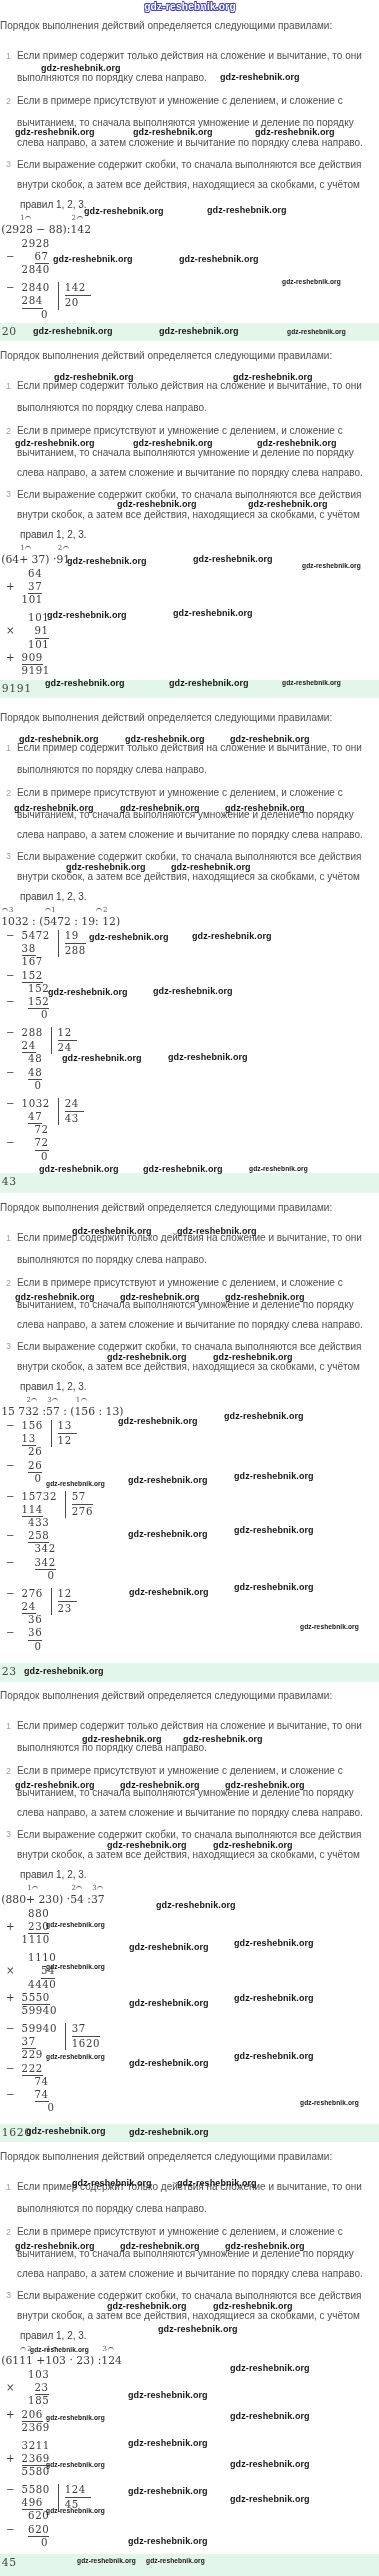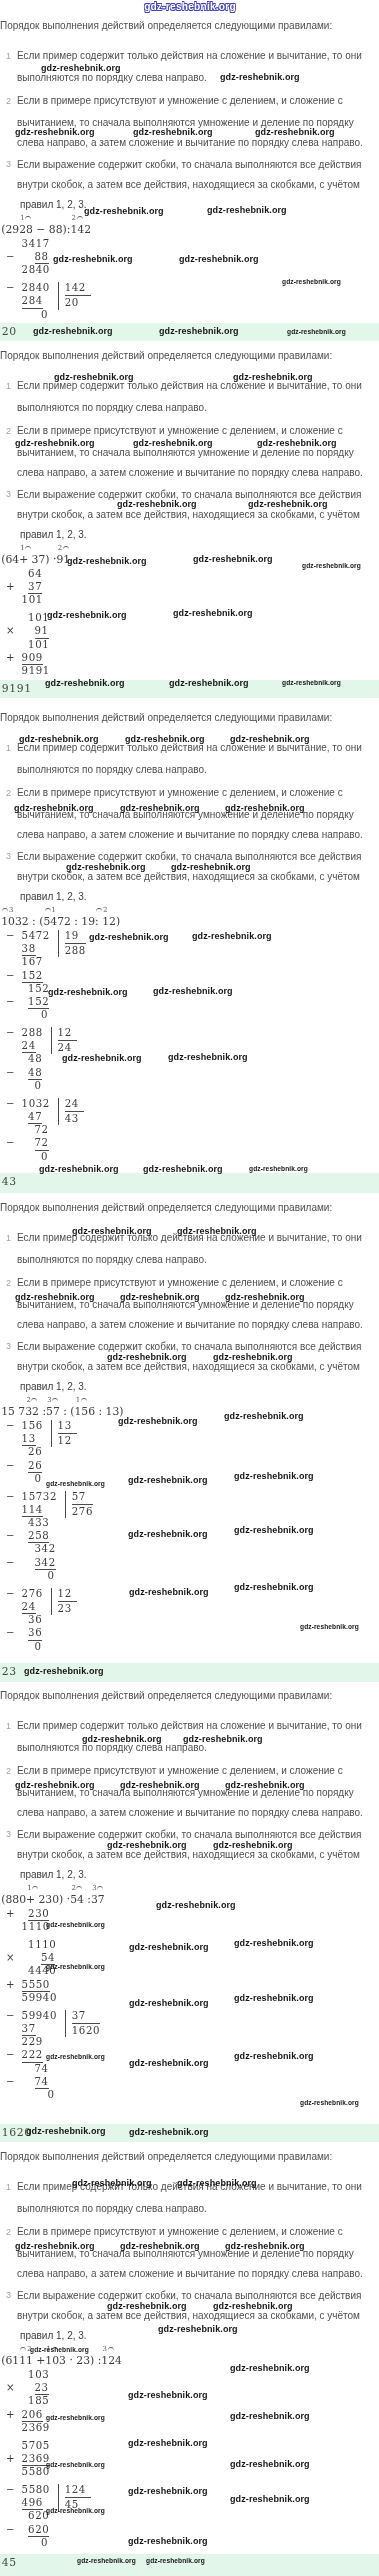--- a/index.html
+++ b/index.html
@@ -80,26 +80,26 @@
     <div class="rline h38">
             <span class="rtext pravil" style="padding-left:20px;">правил 1, 2, 3.</span>
           </div>
   </div>
 <div class="math">
           <div class="expr"><span class="seg">(29</span><span class="seg">28 − 88): <span class="mark">1<span class="arc"></span></span></span><span class="seg">142<span class="mark">2<span class="arc"></span></span></span></div>
           <div class="ablock">
             <div class="mrow">
               <span class="sign"></span>
               <span class="sp" style="width: 0ch;"></span>
-              <span class="num">3417</span>
+              <span class="num">2928</span>
             </div>
             <div class="mrow">
               <span class="sign">−</span>
               <span class="sp" style="width: 2ch;"></span>
-              <span class="num u">88</span>
+              <span class="num u">67</span>
             </div>
             <div class="mrow">
               <span class="sign"></span>
               <span class="sp" style="width: 0ch;"></span>
               <span class="num">2840</span>
             </div>
           </div>
           <div class="ablock dblock">
             <div class="dleft">
               <div class="mrow">
@@ -602,20 +602,25 @@
     <div class="rline h34">
             <span class="rtext">внутри скобок, а затем все действия, находящиеся за скобками, с учётом</span>
           </div>
     <div class="rline h38">
             <span class="rtext pravil" style="padding-left:20px;">правил 1, 2, 3.</span>
           </div>
   </div>
 <div class="math">
           <div class="expr"><span class="seg">(880 </span><span class="seg">+ 230) · <span class="mark">1<span class="arc"></span></span></span><span class="seg">54 : <span class="mark">2<span class="arc"></span></span></span><span class="seg">37<span class="mark">3<span class="arc"></span></span></span></div>
           <div class="ablock">
+            <div class="mrow">
+              <span class="sign"></span>
+              <span class="sp" style="width: 1ch;"></span>
+              <span class="num">880</span>
+            </div>
             <div class="mrow">
               <span class="sign">+</span>
               <span class="sp" style="width: 1ch;"></span>
               <span class="num u">230</span>
             </div>
             <div class="mrow">
               <span class="sign"></span>
               <span class="sp" style="width: 0ch;"></span>
               <span class="num">1110</span>
             </div>
@@ -774,21 +779,21 @@
             <div class="mrow">
               <span class="sign"></span>
               <span class="sp" style="width: 0ch;"></span>
               <span class="num">2369</span>
             </div>
           </div>
           <div class="ablock">
             <div class="mrow">
               <span class="sign"></span>
               <span class="sp" style="width: 0ch;"></span>
-              <span class="num">5705</span>
+              <span class="num">3211</span>
             </div>
             <div class="mrow">
               <span class="sign">+</span>
               <span class="sp" style="width: 0ch;"></span>
               <span class="num u">2369</span>
             </div>
             <div class="mrow">
               <span class="sign"></span>
               <span class="sp" style="width: 0ch;"></span>
               <span class="num">5580</span>

